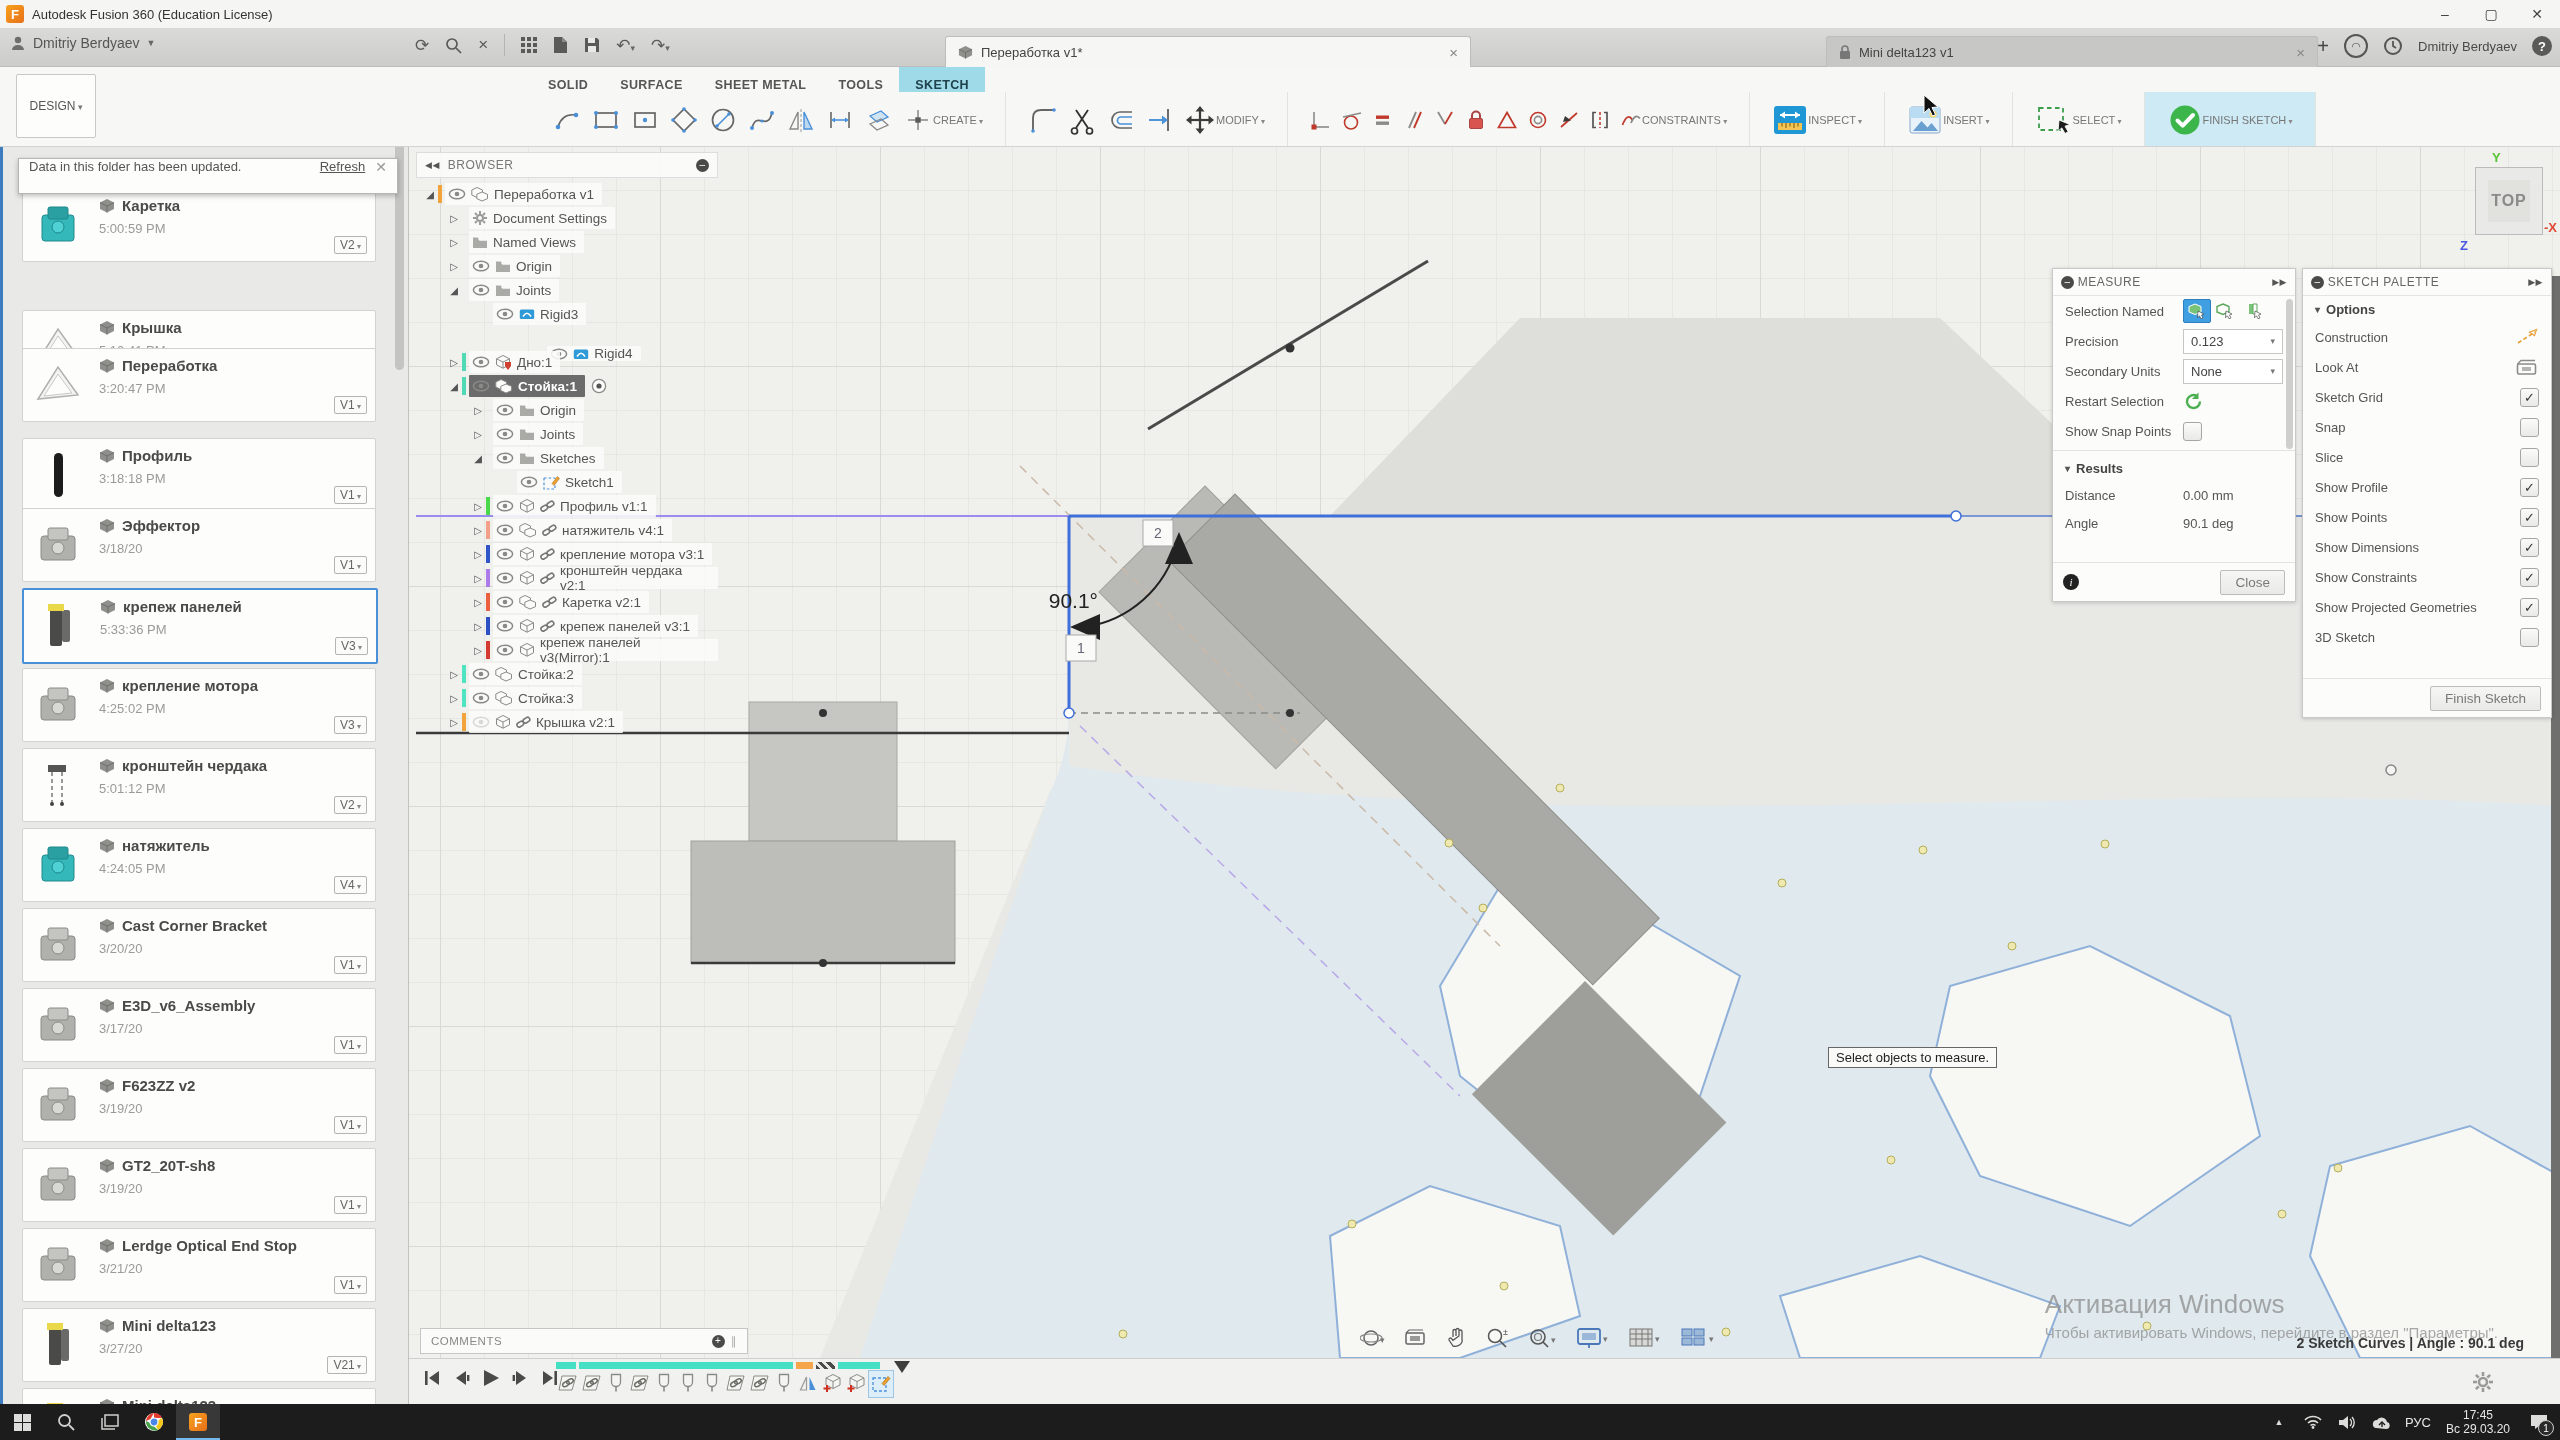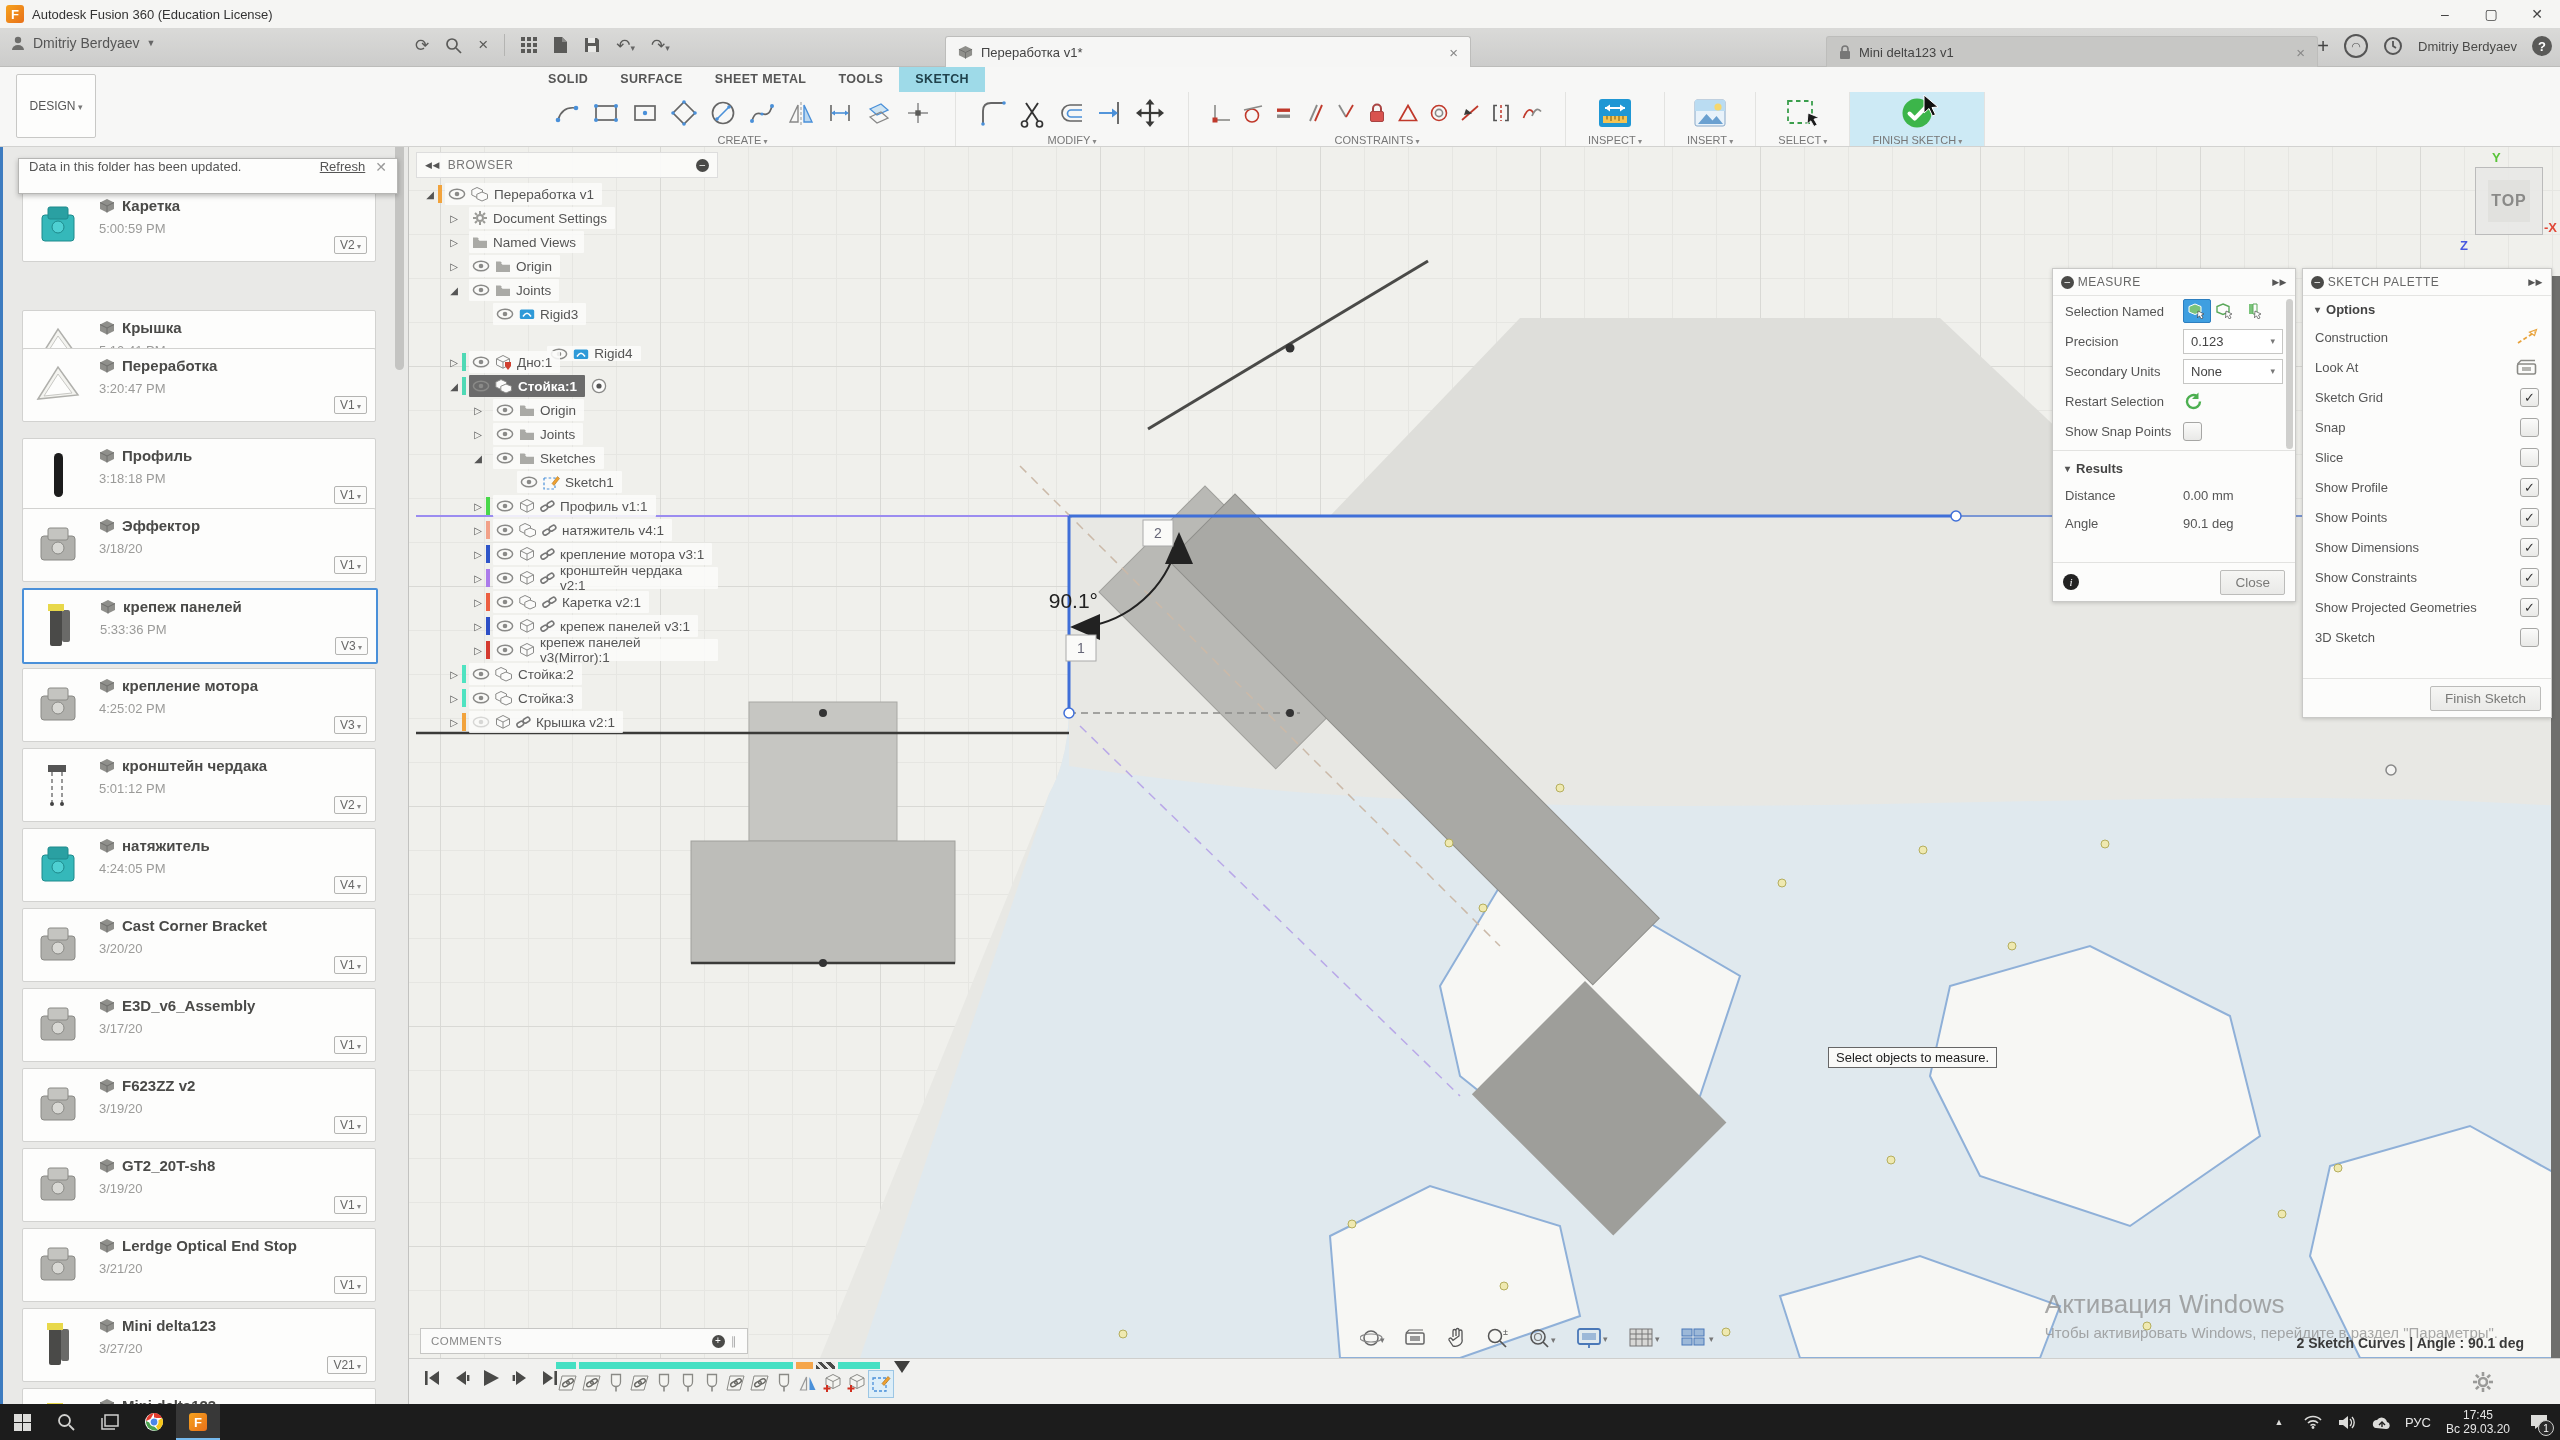--- a/index.html
+++ b/index.html
@@ -20,26 +20,26 @@
   .doctab.active{left:945px;width:500px;background:#f6f6f5}
   .doctab.inactive{left:1826px;width:466px;background:#c7c7c5}
   .tabx{margin-left:auto;color:#888;font-size:15px}
   .abright{position:absolute;right:8px;top:6px;display:flex;align-items:center;gap:15px;color:#4a4a48;font-size:13px}
   .circ-ico{width:20px;height:20px;border-radius:50%;border:2px solid #555;display:flex;align-items:center;justify-content:center;font-size:11px;color:#555}
   .help-ico{width:20px;height:20px;border-radius:50%;background:#5a5a58;color:#fff;display:flex;align-items:center;justify-content:center;font-size:13px;font-weight:bold}
   .plusbtn{font-size:20px;color:#444}
   
   .ribbon{position:absolute;top:66px;left:0;right:0;height:80px;background:#f7f7f6;border-bottom:1px solid #d2d2d0;z-index:24}
   .rtabs{position:absolute;left:532px;top:0;display:flex;height:26px}
-  .rtab{padding:6px 16px 0;font-size:12.5px;font-weight:bold;letter-spacing:.4px;color:#555}
+  .rtab{padding:12px 16px 0;font-size:12.5px;font-weight:bold;letter-spacing:.4px;color:#555}
   .rtab.active{background:#9edae8;color:#20424c}
   .design-btn{position:absolute;left:16px;top:8px;width:78px;height:62px;border:1px solid #c8c8c6;border-radius:2px;background:#fdfdfc;display:flex;align-items:center;justify-content:center;font-size:12px;color:#555}
   .design-btn span::after{content:" ▾";font-size:9px;color:#777}
   .rbody{position:absolute;left:530px;top:26px;right:0;height:54px;display:flex}
-  .rgroup{display:flex;flex-direction:column;align-items:center;justify-content:space-between;padding:2px 22px 0;border-right:1px solid #e3e3e1}
+  .rgroup{display:flex;flex-direction:row;align-items:center;justify-content:center;padding:2px 22px 0;border-right:1px solid #e3e3e1}
   .rgroup.hl{background:#cdeaf5}
   .ricons{display:flex;align-items:center;gap:9px;height:37px}
   .rlabel{font-size:11px;color:#777;margin-top:0}
   .rlabel::after{content:" ▾";font-size:8px;color:#888}
   .rcursor{position:absolute;left:1922px;top:28px}
   
   .canvas{position:absolute;top:146px;left:0;width:2560px;height:1212px;
     background-color:#f0f0ec;
     background-image:linear-gradient(#d9d9d5 1px,transparent 1px),linear-gradient(90deg,#d9d9d5 1px,transparent 1px),linear-gradient(#e6e6e2 1px,transparent 1px),linear-gradient(90deg,#e6e6e2 1px,transparent 1px);
     background-size:220px 220px,220px 220px,44px 44px,44px 44px;z-index:1}

